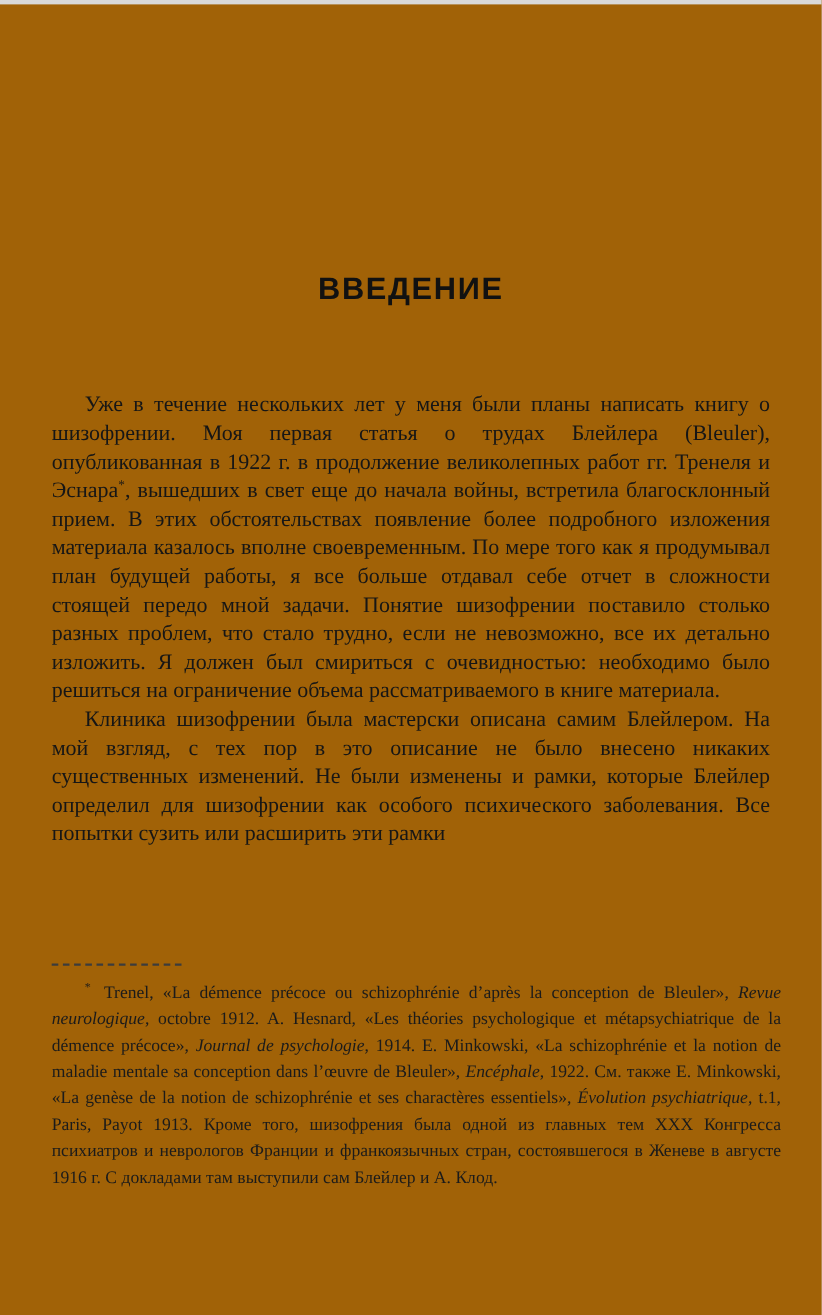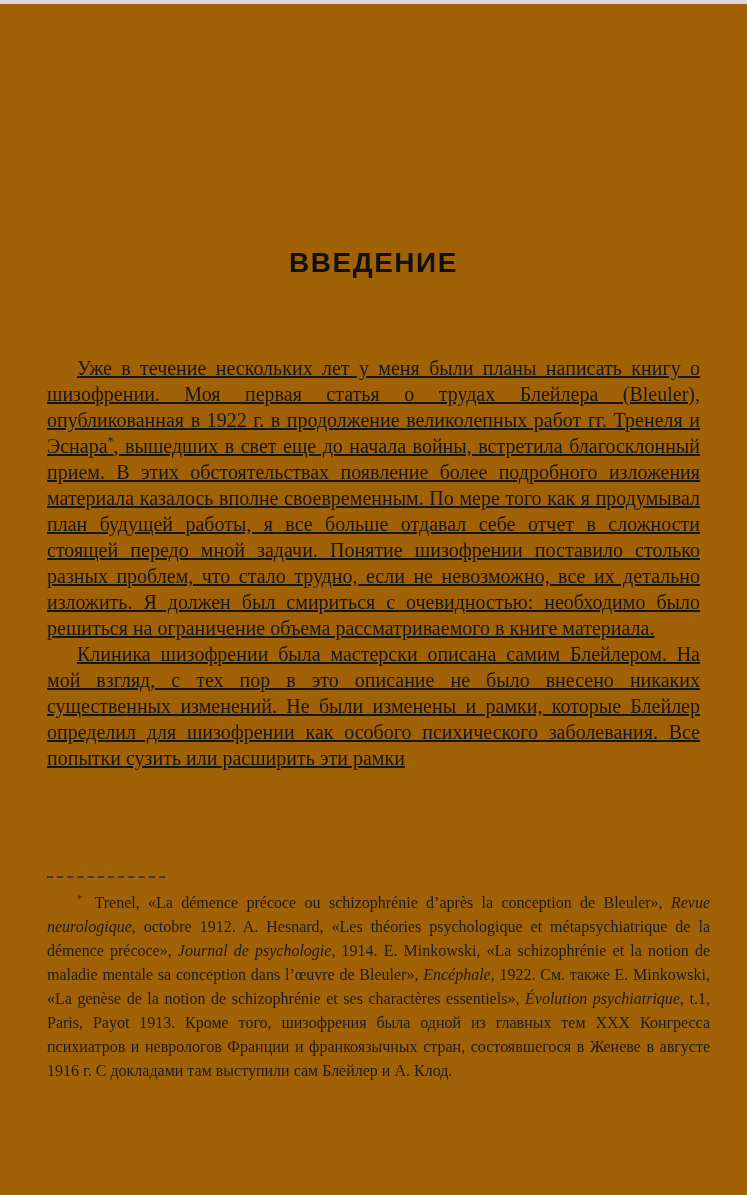--- a/index.html
+++ b/index.html
@@ -25,21 +25,20 @@
       letter-spacing: 1.5px;
       color: #111;
     }
     .body-text .para {
       margin: 0;
       font-size: 20px;
       line-height: 26px;
       text-align: justify;
       text-indent: 30px;
       color: #161616;
-      text-decoration: underline;
     }
     .ref-marker {
       font-size: 12px;
       line-height: 0;
       vertical-align: super;
     }
     .footnote {
       position: absolute;
       left: 47px;
       right: 37px;

